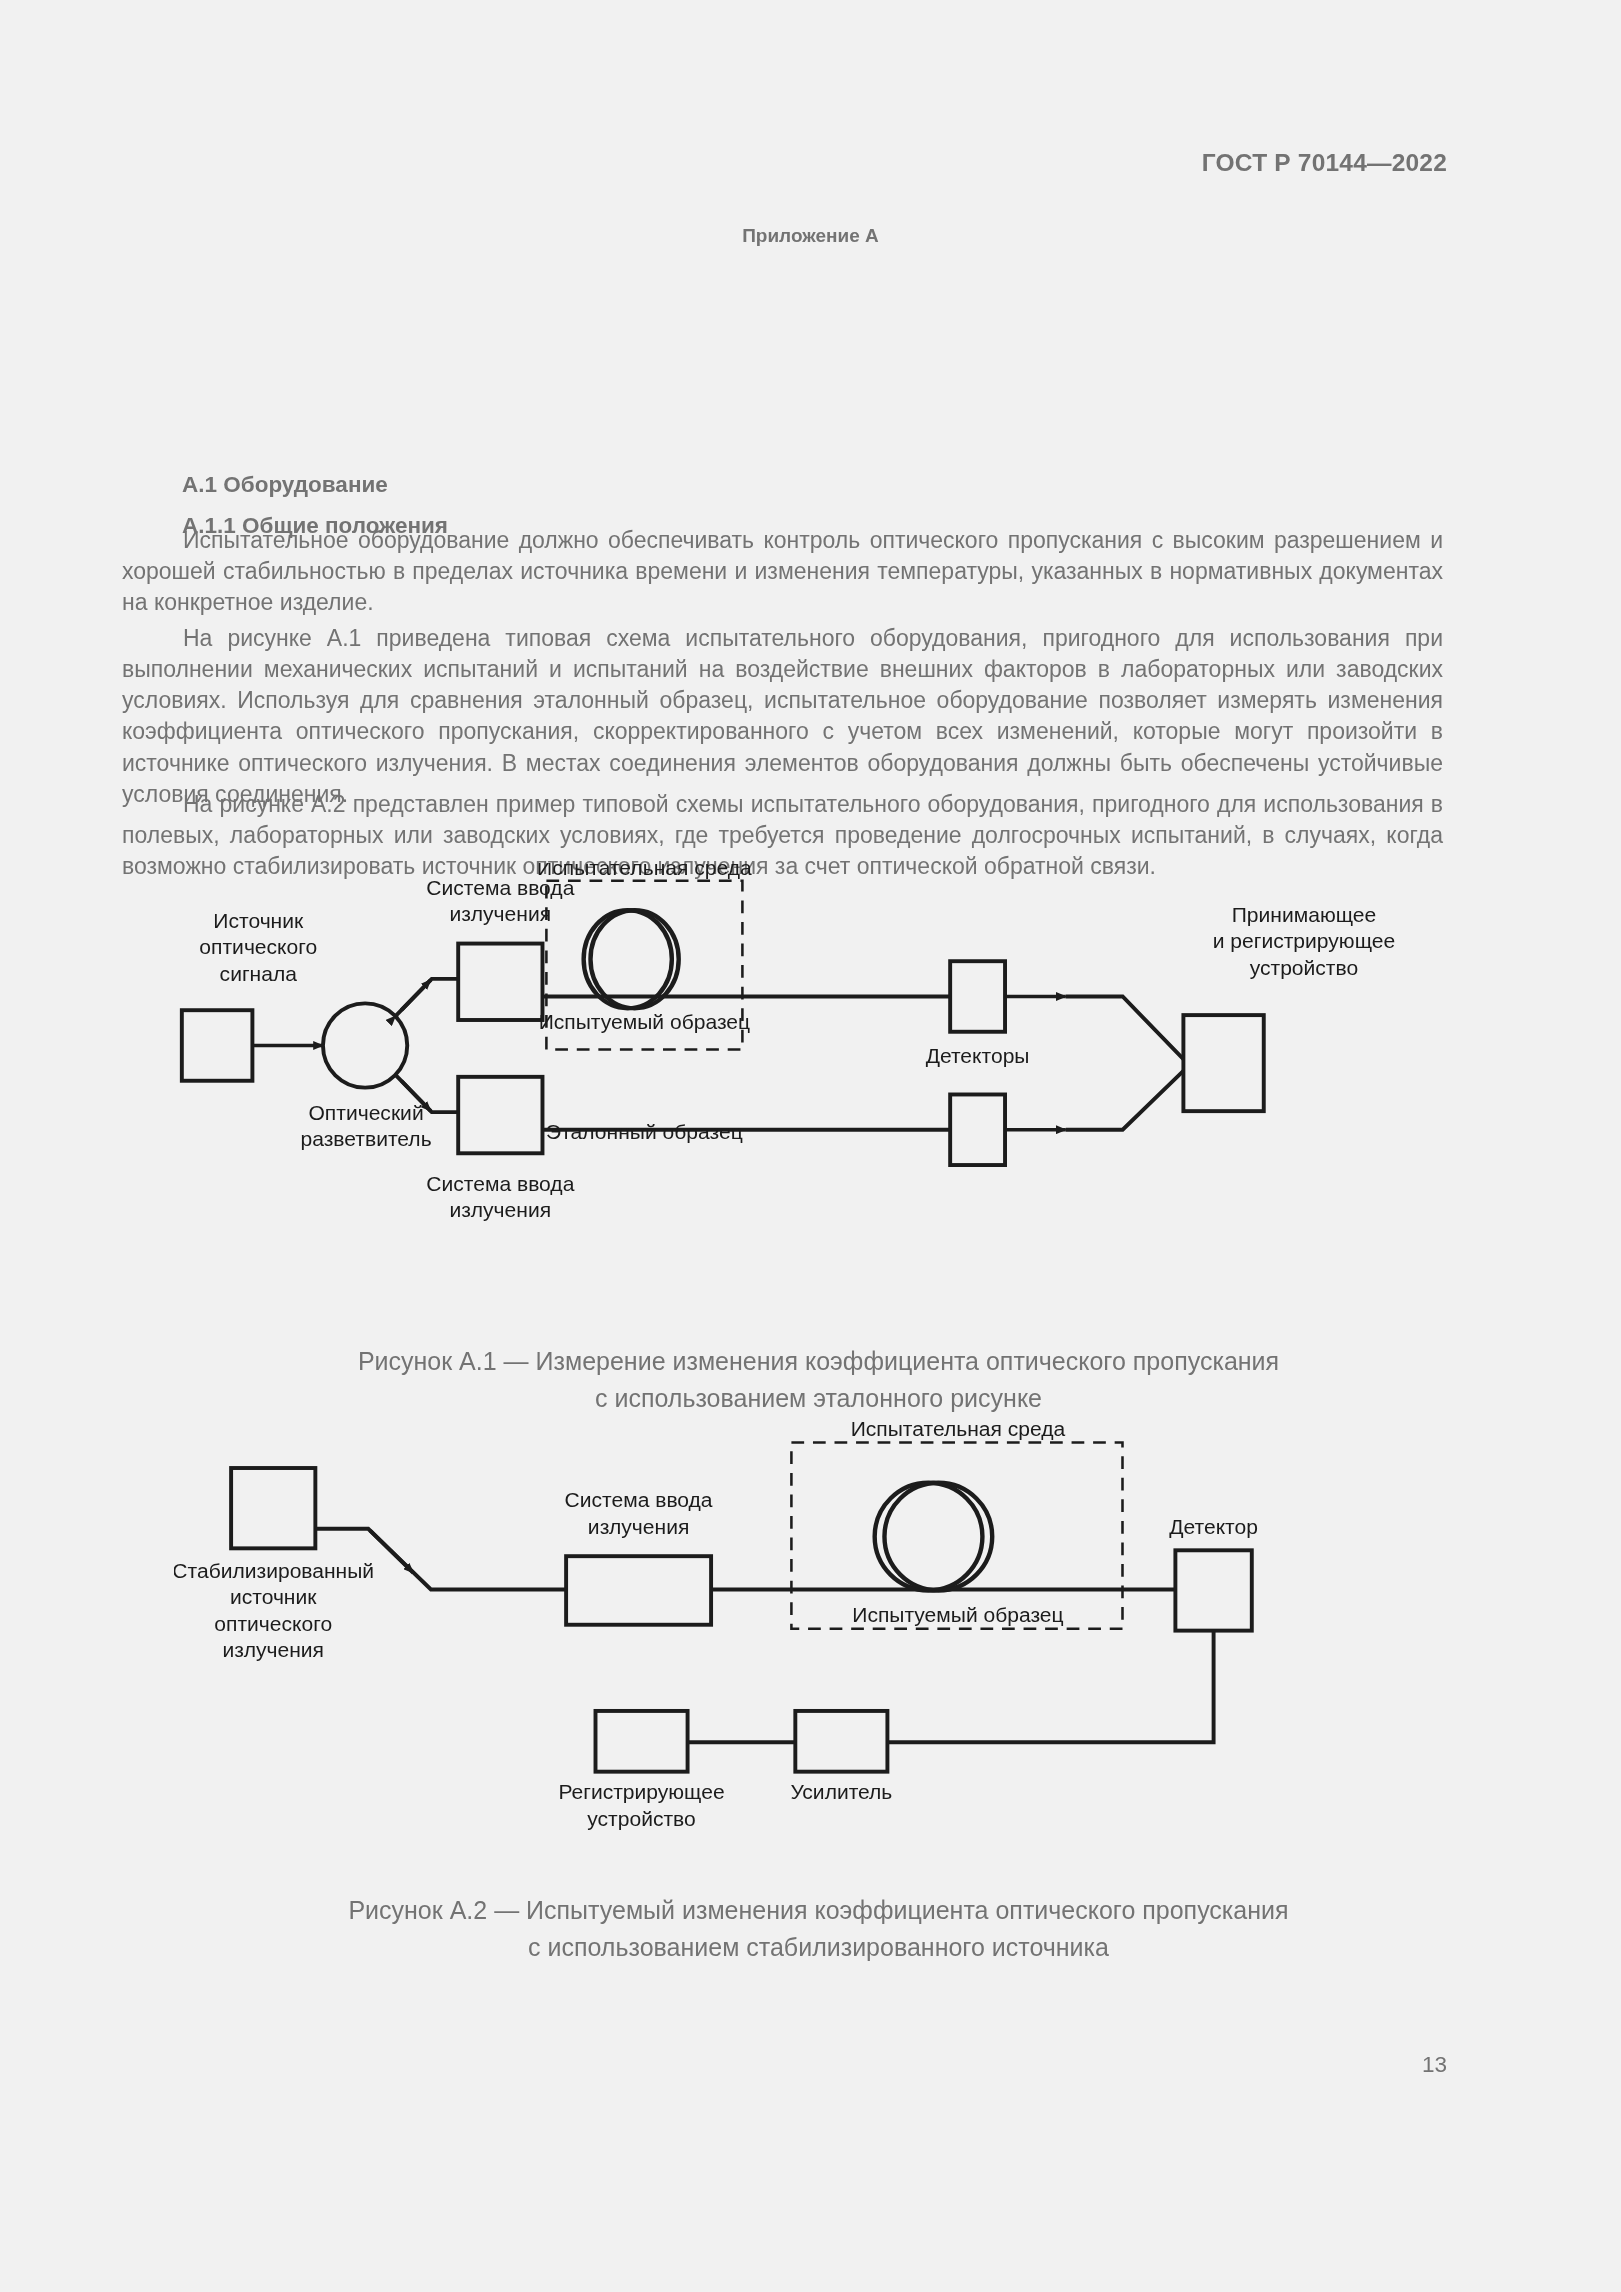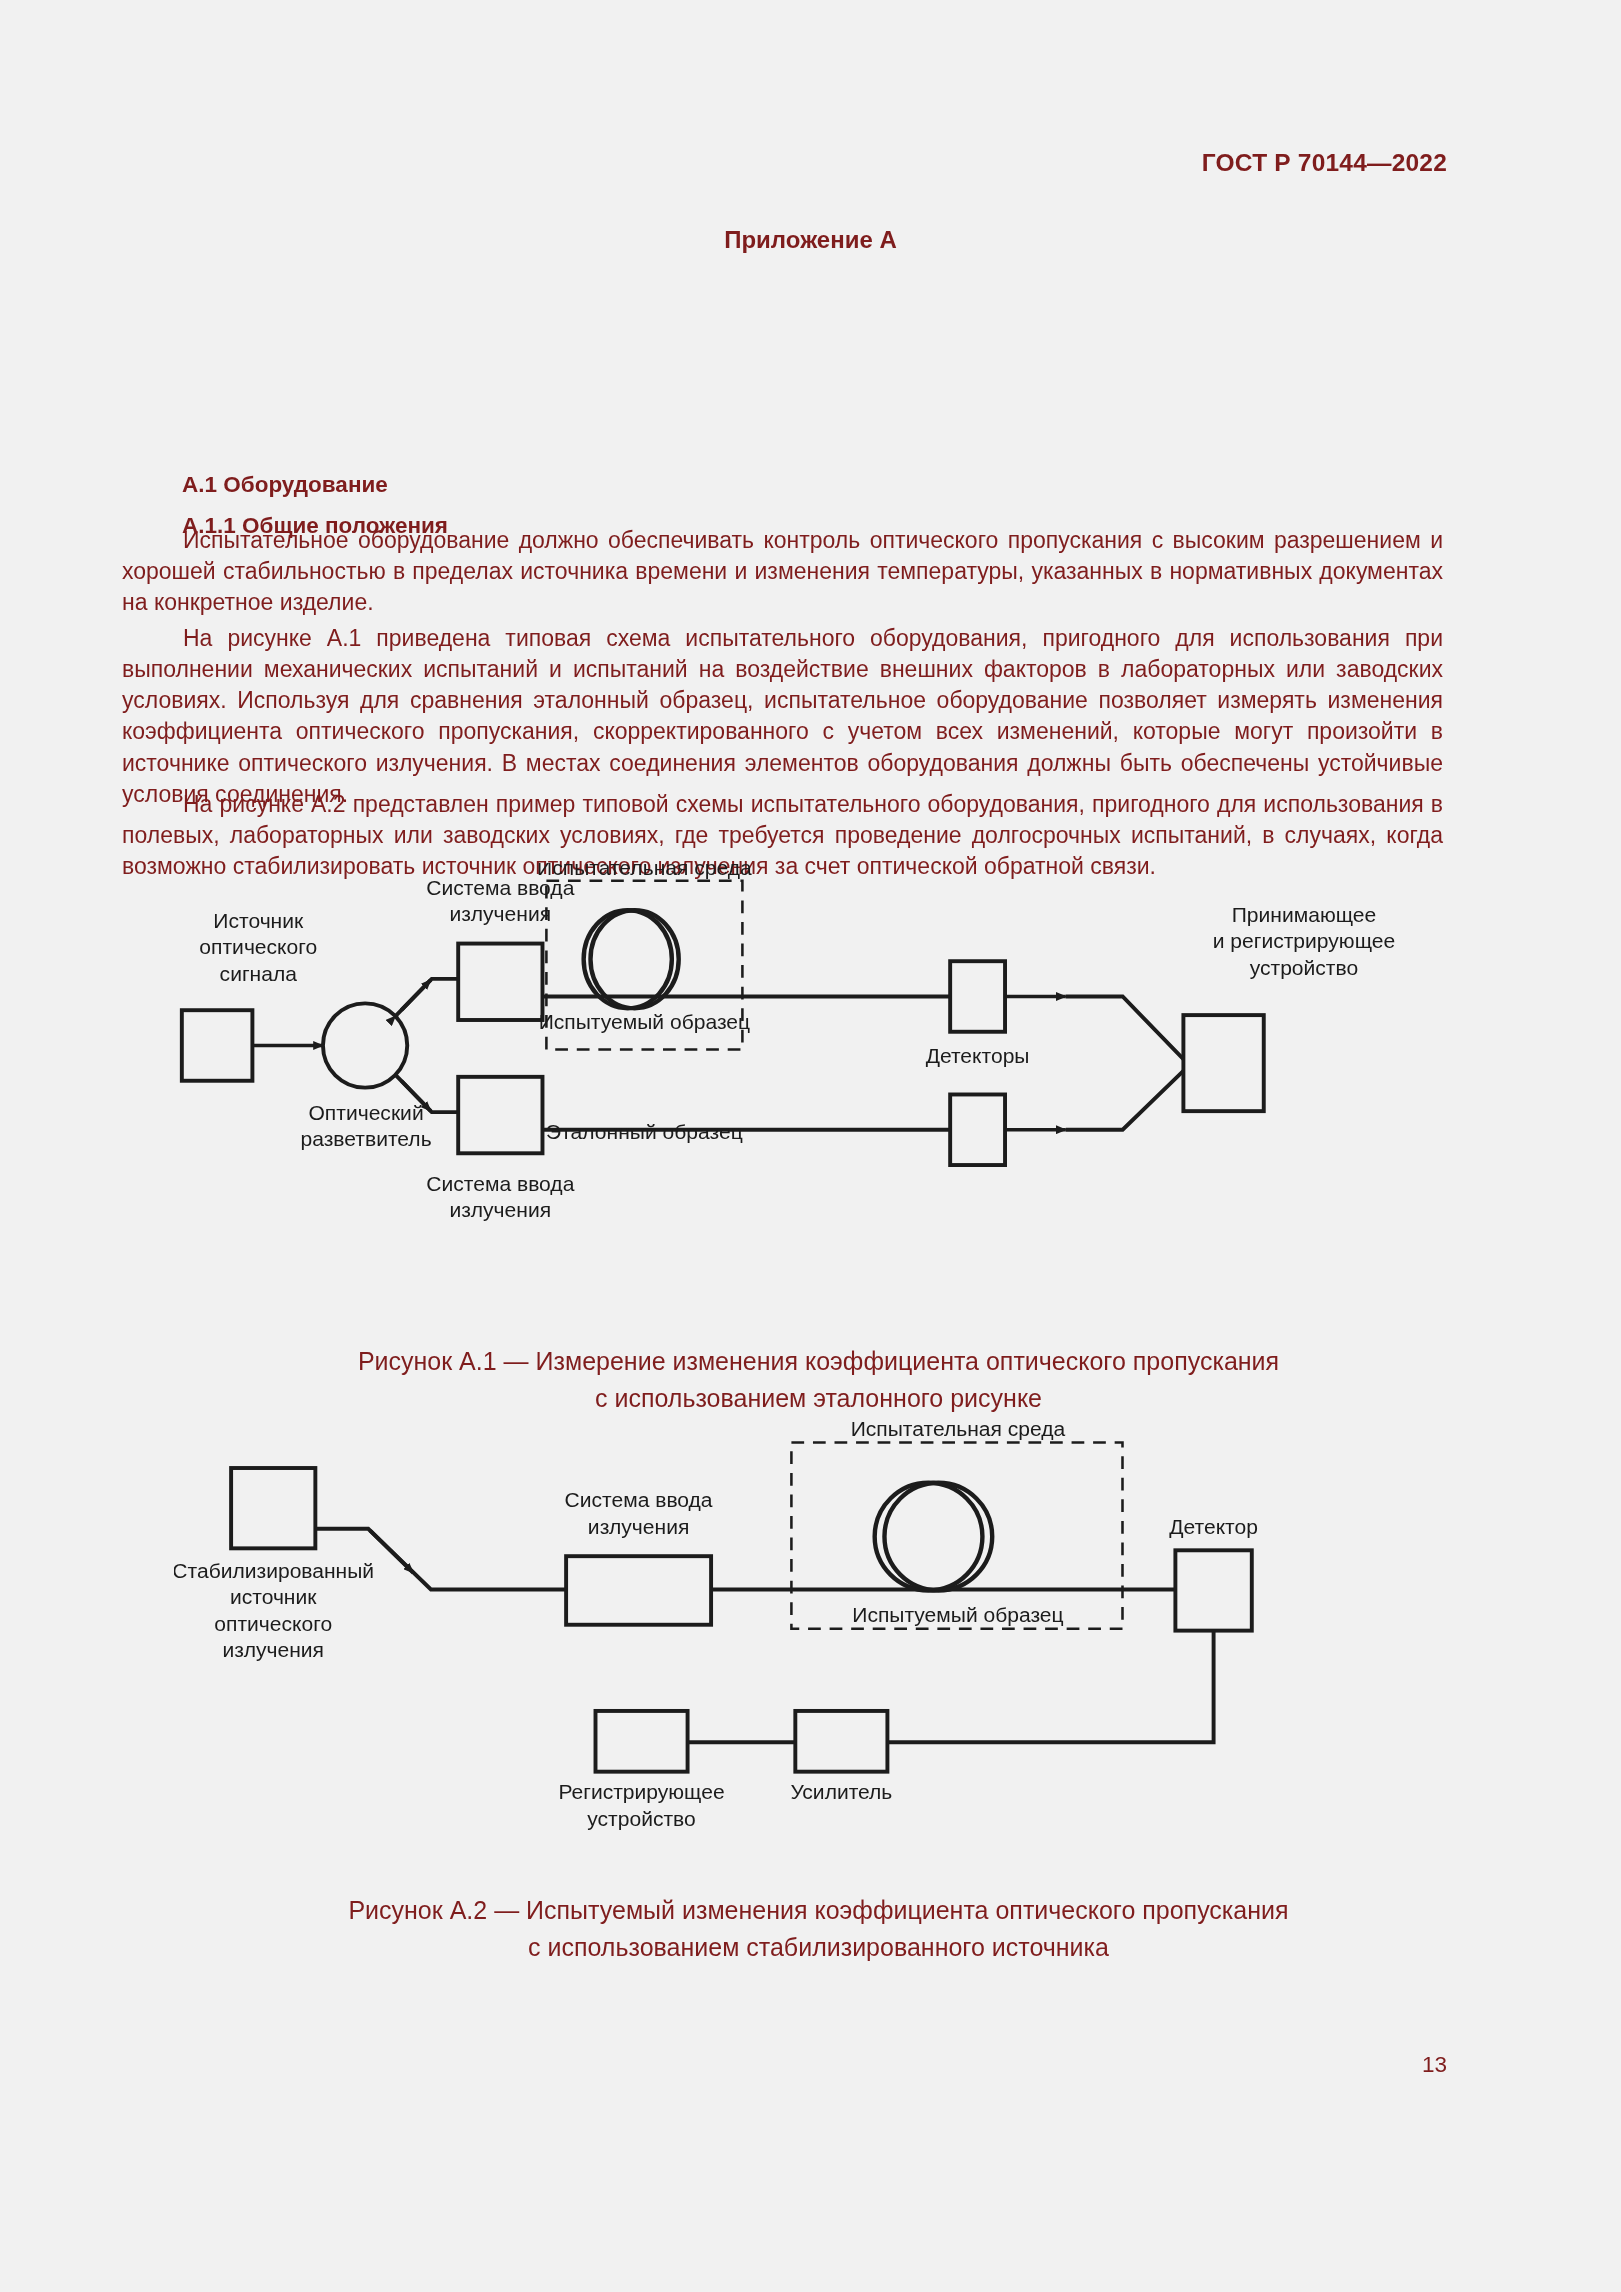--- a/index.html
+++ b/index.html
@@ -7,21 +7,21 @@
     margin: 0;
     padding: 0;
     background: #f1f1f1;
   }
   .page {
     position: relative;
     width: 1621px;
     height: 2293px;
     background: #f1f1f1;
     font-family: "Liberation Sans", sans-serif;
-    color: #7f1d1d;
+    color: #737373;
     overflow: hidden;
   }
 
   
   .std-header {
     position: absolute;
     top: 149px;
     right: 174px;
     font-size: 24.5px;
     font-weight: bold;
@@ -29,21 +29,21 @@
     white-space: nowrap;
   }
 
   
   .annex-block {
     position: absolute;
     top: 223px;
     left: 0;
     width: 100%;
     text-align: center;
-    font-size: 24px;
+    font-size: 19px;
     font-weight: bold;
     line-height: 1.42;
   }
   .main-title {
     position: absolute;
     top: 316px;
     left: 0;
     width: 100%;
     text-align: center;
     font-size: 24.5px;

